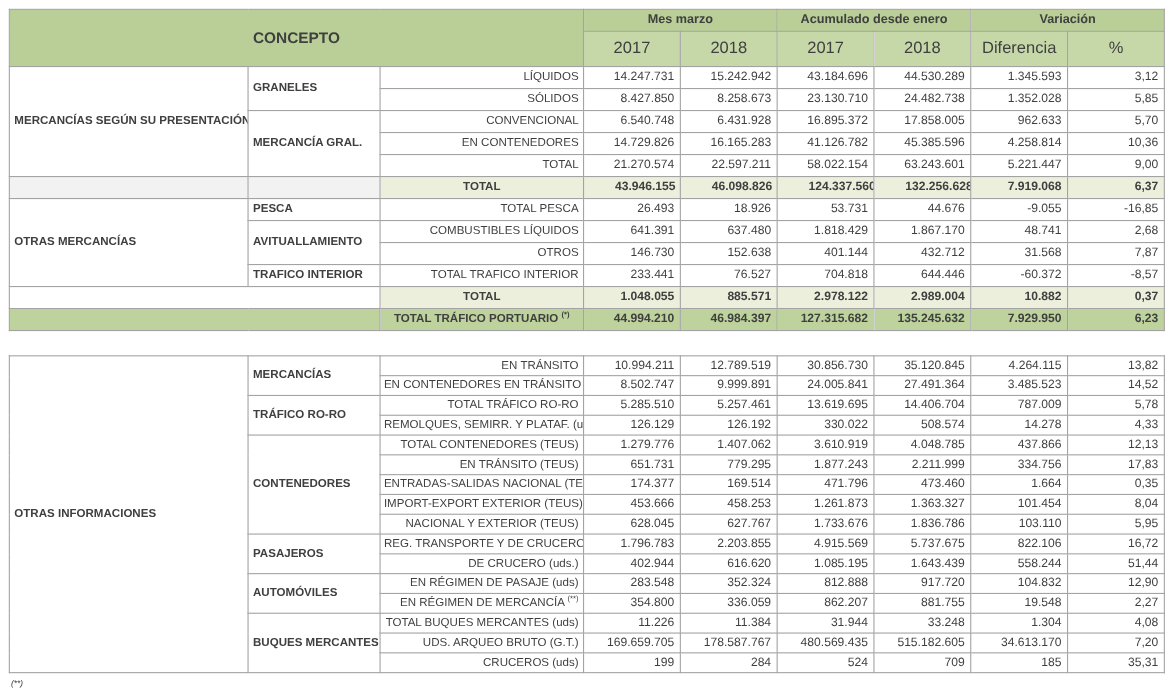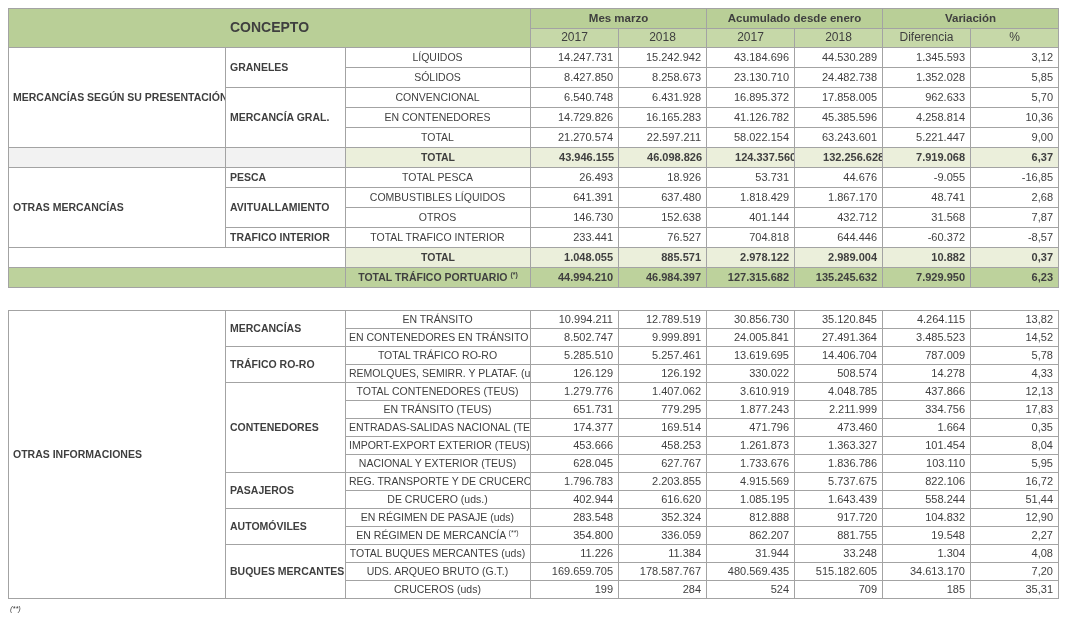--- a/index.html
+++ b/index.html
@@ -19,25 +19,25 @@
   }
   .wrap{padding:8px 0 0 8px;}
   table{border-collapse:collapse;table-layout:fixed;width:1050px;}
   th,td{
     border:1px solid var(--border);
     overflow:hidden;white-space:nowrap;
     font-weight:normal;line-height:1.1;
   }
   th.concepto{background:var(--header-green);font-weight:bold;font-size:14px;height:20px;text-align:center;}
   th.ghead{background:var(--header-green);font-weight:bold;font-size:11.5px;height:20px;text-align:center;margin-left:24px;}
-  th.shead{background:var(--subheader-green);font-size:12px;height:19px;text-align:center;}
+  th.shead{background:var(--subheader-green);font-size:15px;height:32px;text-align:center;}
   td{font-size:10.5px;height:20px;padding:0 4px;}
   table[data-name="other-info-table"] td{height:18px;}
   td.group,td.subgroup{text-align:left;font-weight:bold;}
-  td.rowlabel{text-align:center;padding-left:3px;}
+  td.rowlabel{text-align:right;padding-left:3px;}
   td.num{text-align:right;font-size:11px;padding-right:5px;}
   td.bold{font-weight:bold;}
   td.totalbg{background:var(--total-bg);padding-left:28px;}
   td.total-label{background:var(--total-bg);text-align:center;font-weight:bold;}
   td.grayfill{background:var(--gray-fill);}
   td.whitefill{background:#ffffff;}
   td.grandfill,td.grandbg{background:var(--grand-green);}
   td.grand-label{background:var(--grand-green);text-align:center;font-weight:bold;}
   sup.mark{font-size:7px;line-height:0;}
   .gap{height:22px;}

